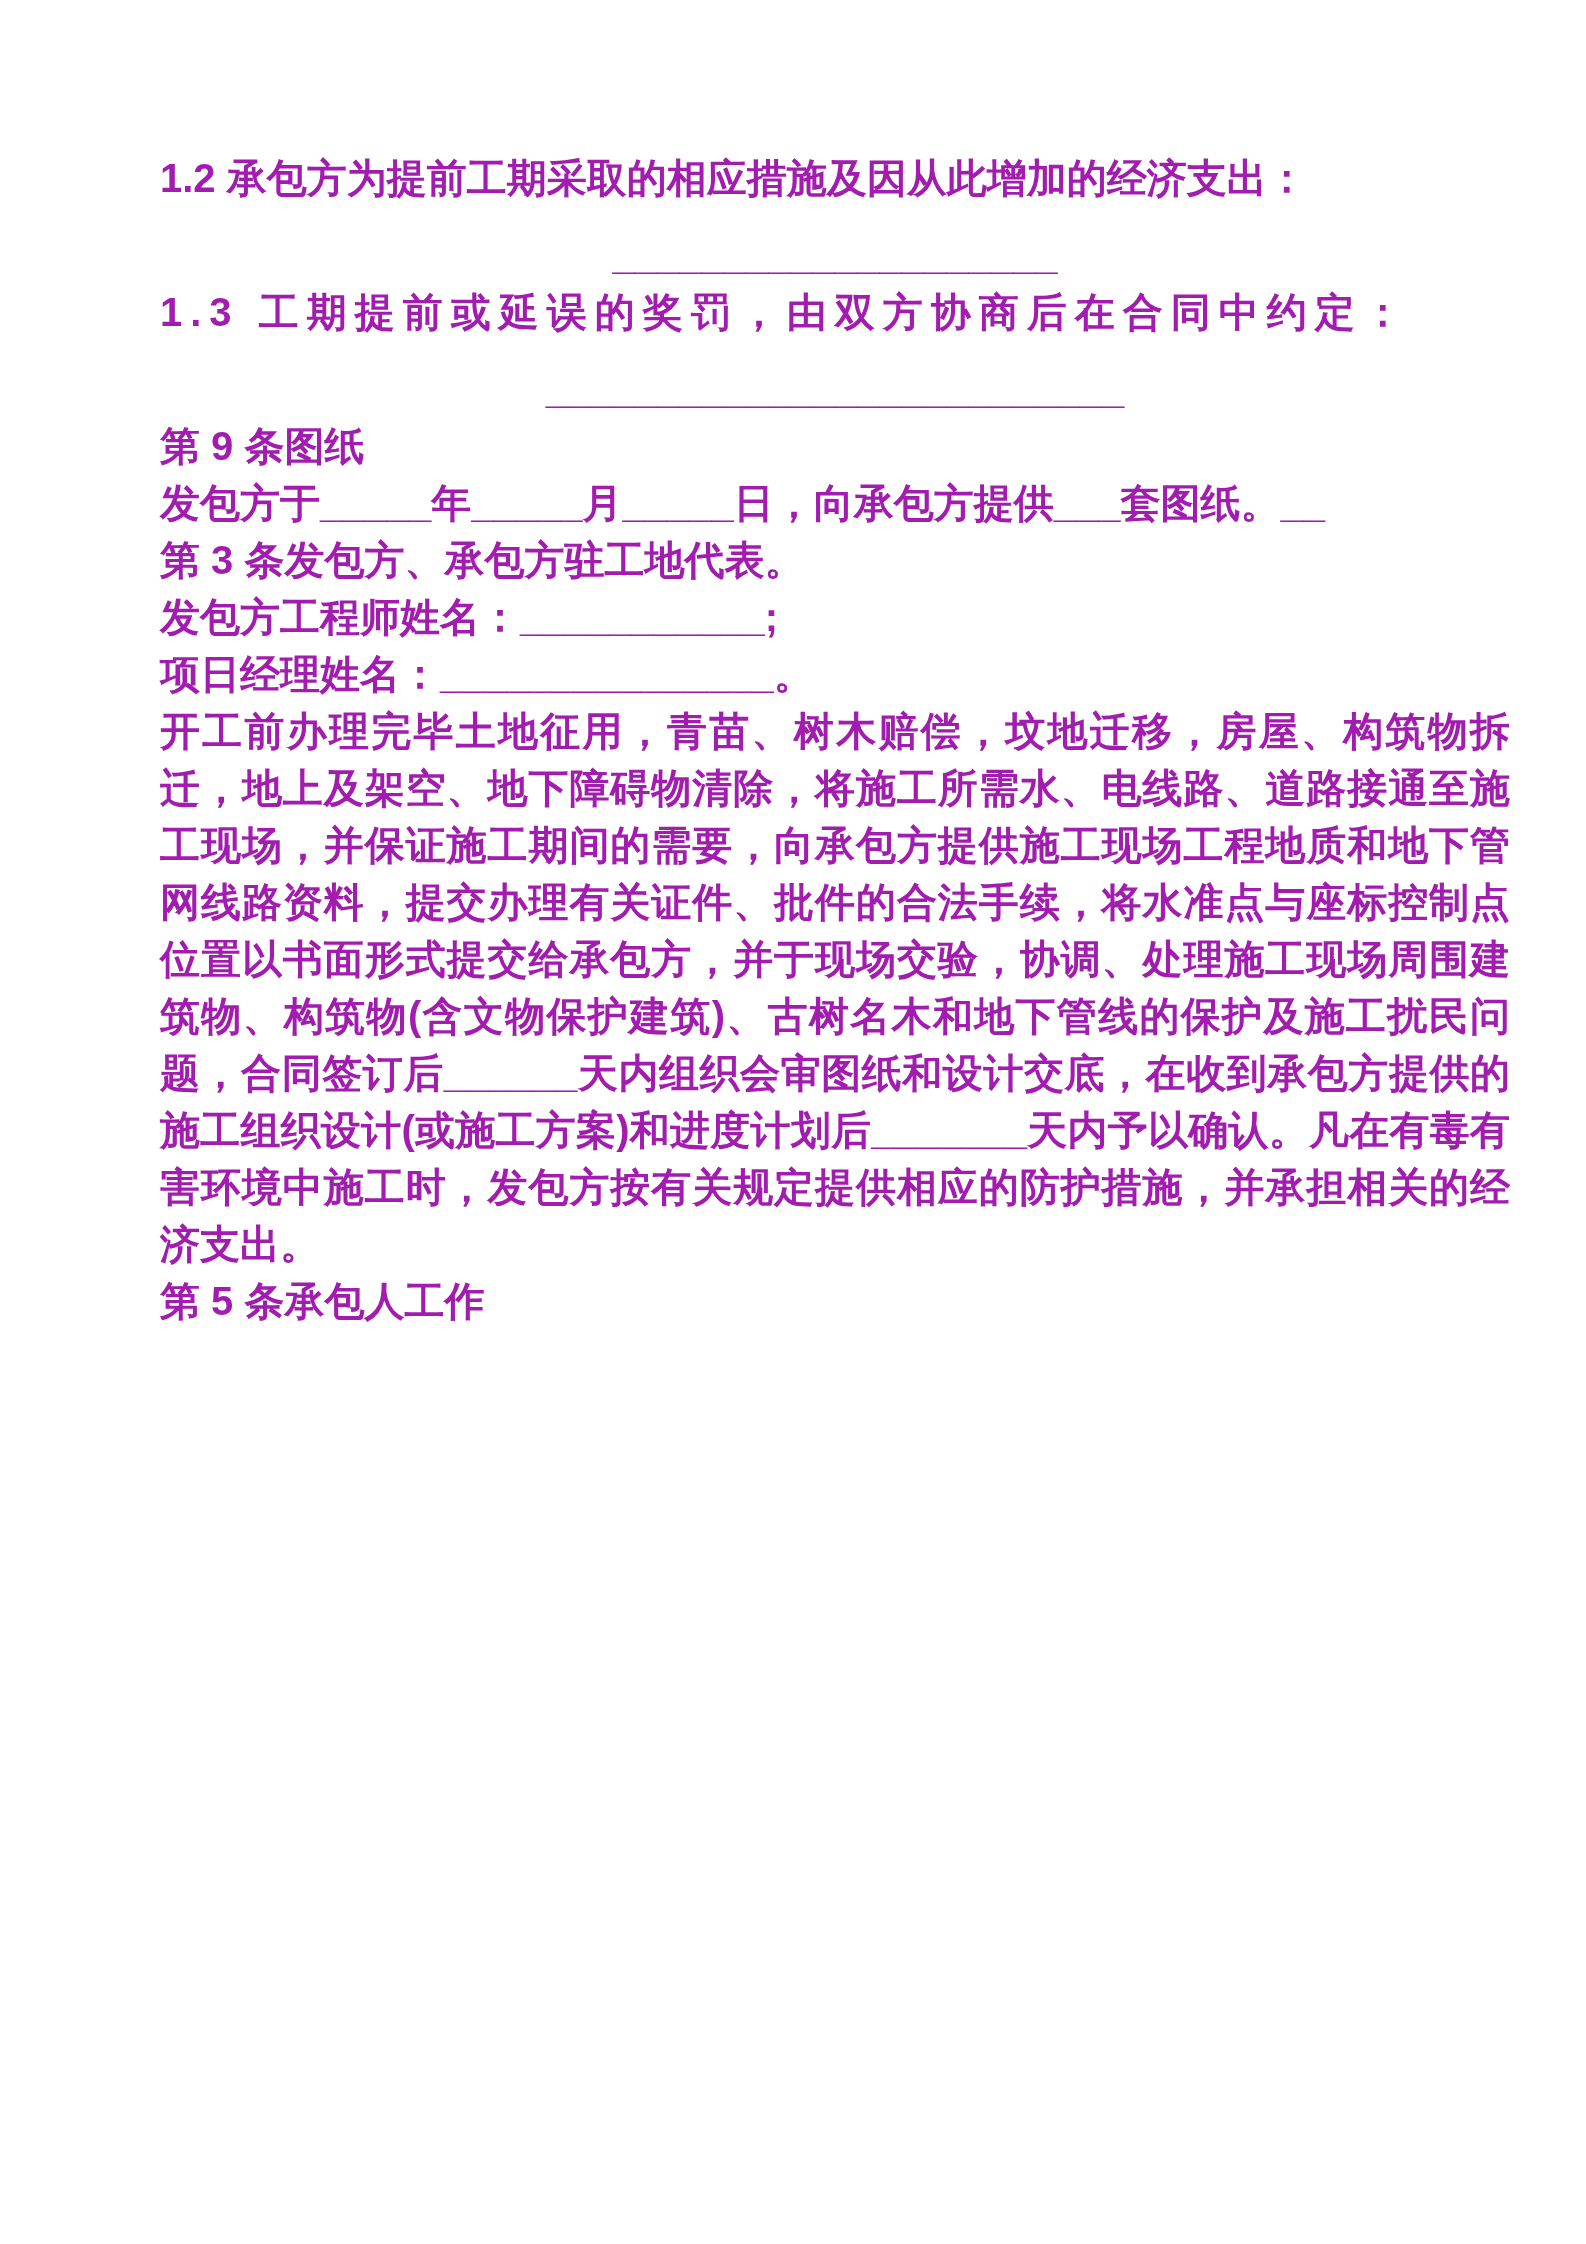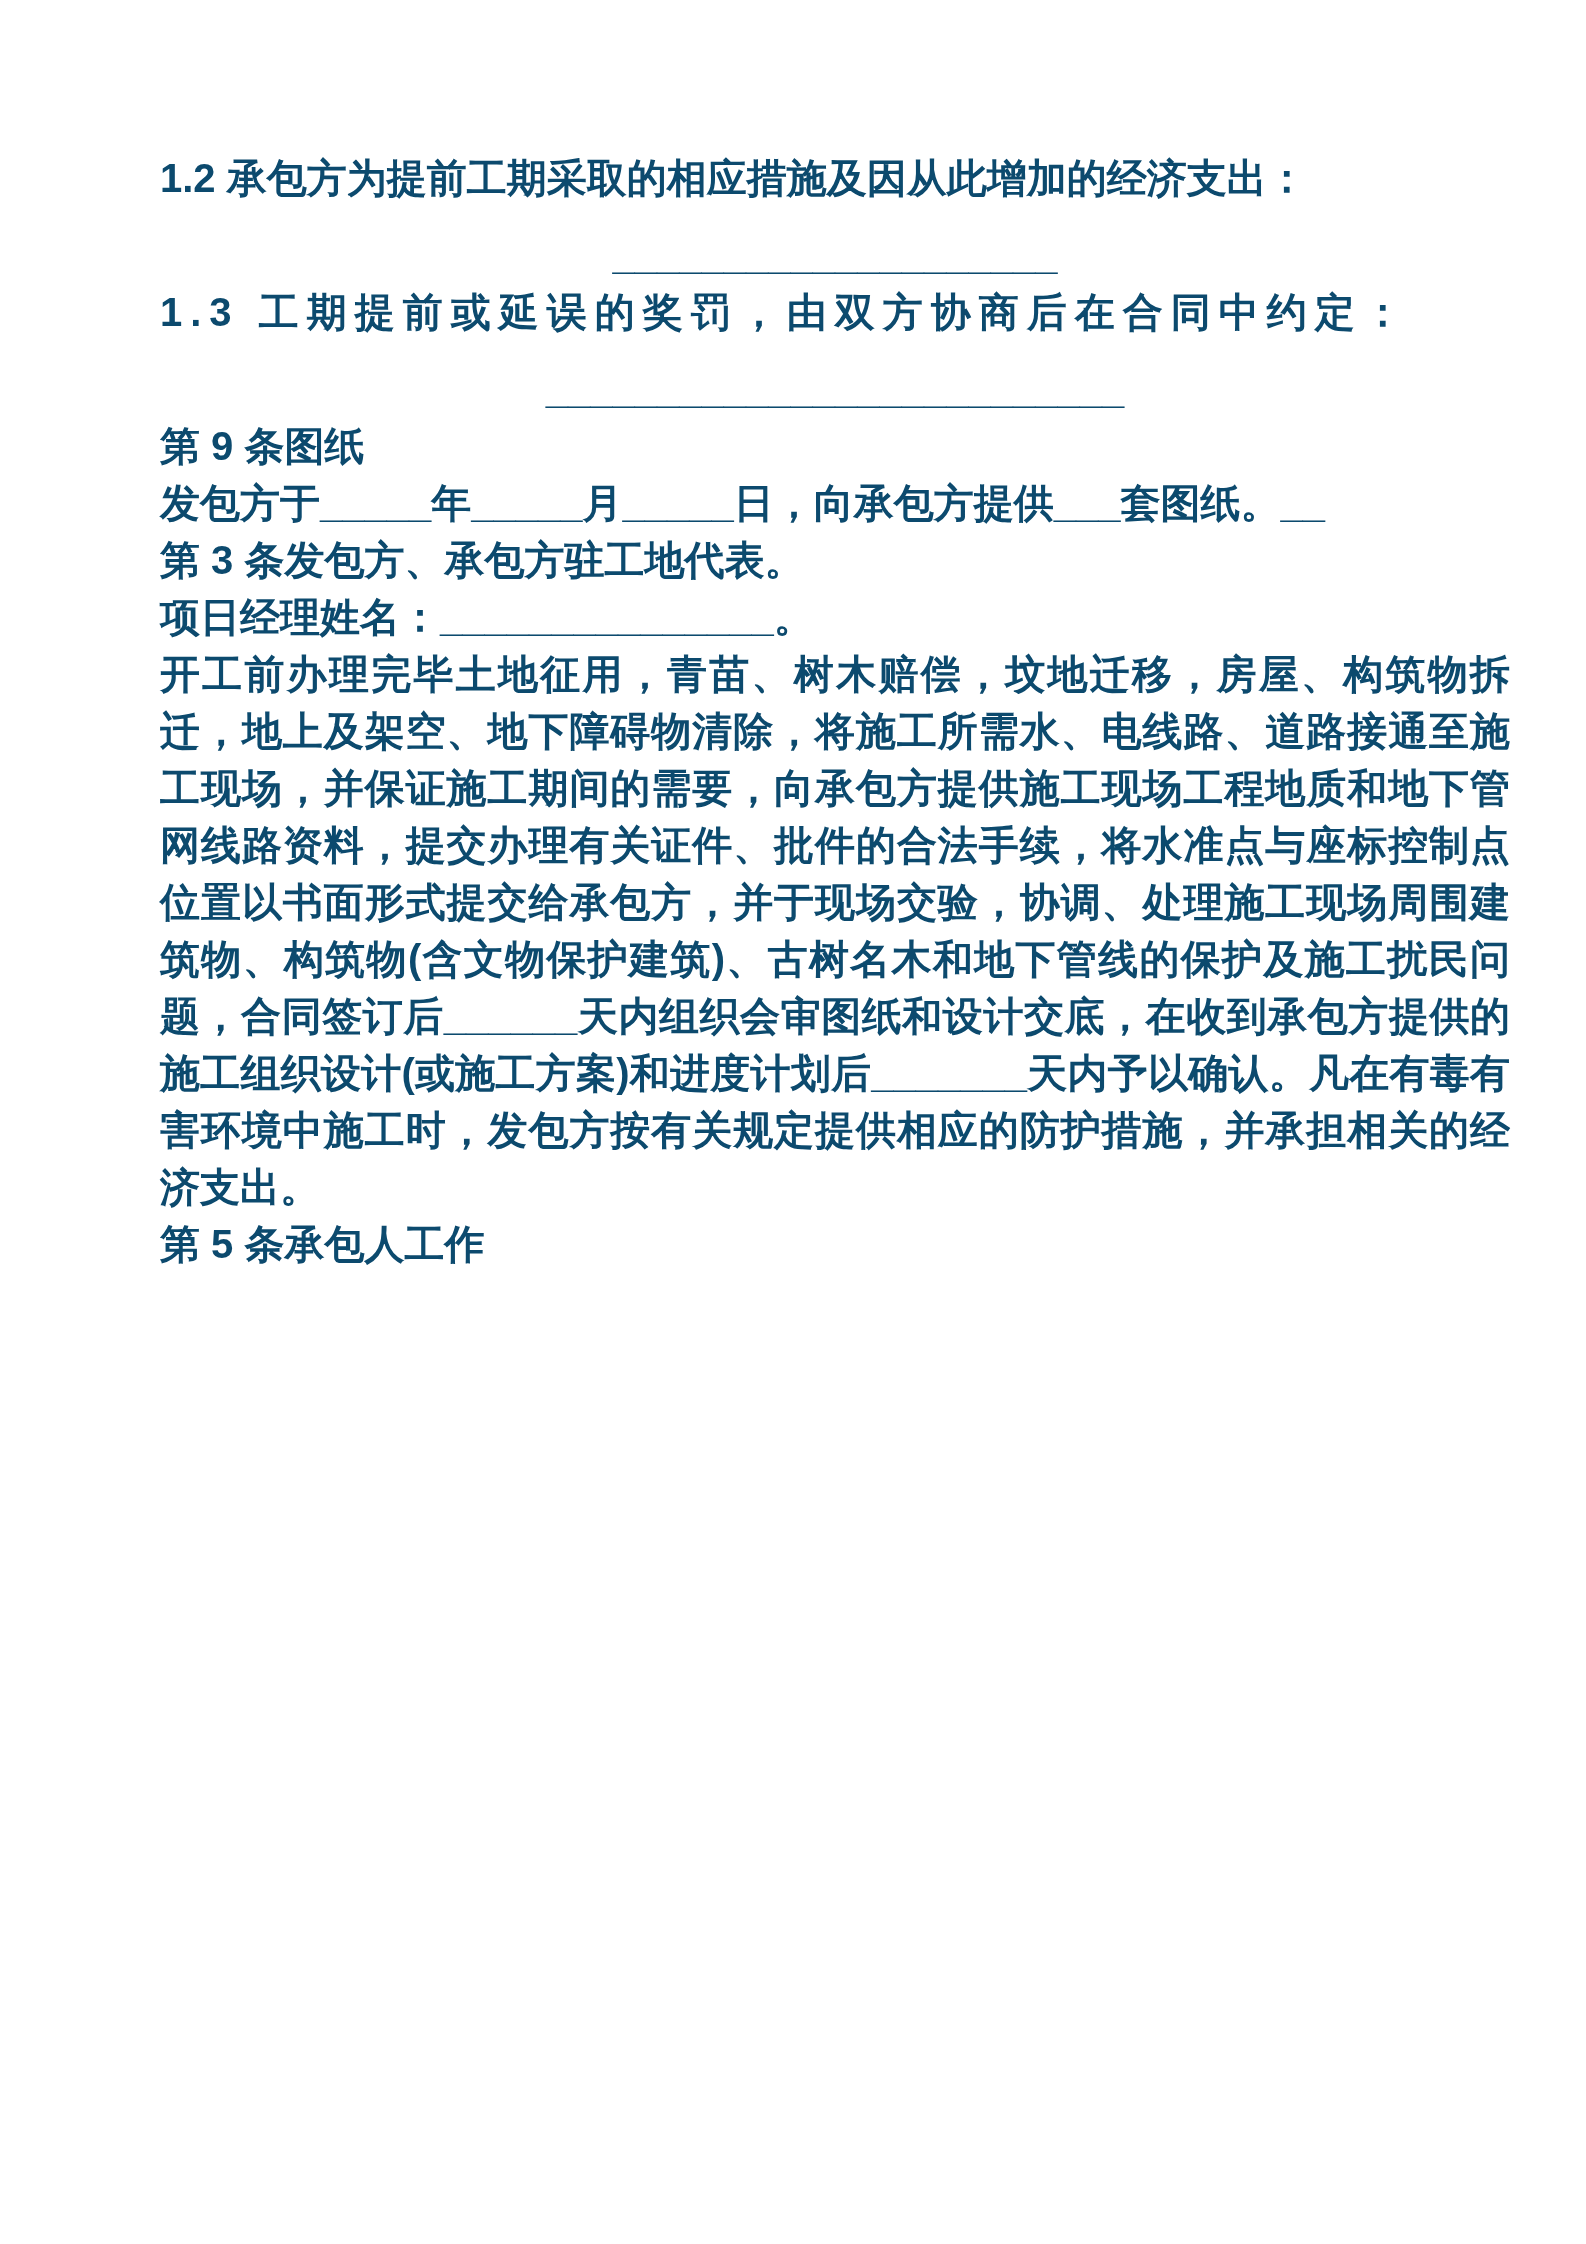--- a/index.html
+++ b/index.html
@@ -9,21 +9,21 @@
   }
   .page {
     position: relative;
     width: 1586px;
     height: 2244px;
     background: #ffffff;
     box-sizing: border-box;
     padding: 150px 76px 0 160px;
     font-family: "Liberation Sans", "DejaVu Sans", sans-serif;
     font-weight: 700;
-    color: #0c4a6e;
+    color: #a21caf;
     font-size: 40px;
     line-height: 57px;
     overflow: hidden;
   }
   .page p {
     margin: 0;
     white-space: normal;
   }
   .gap-after {
     margin-bottom: 20px !important;
@@ -52,20 +52,21 @@
   <p class="spaced gap-after">1.3 工期提前或延误的奖罚，由双方协商后在合同中约定：</p>
 
   <p class="blank-line">__________________________</p>
 
   <p>第 9 条图纸</p>
 
   <p>发包方于_____年_____月_____日，向承包方提供___套图纸。__</p>
 
   <p>第 3 条发包方、承包方驻工地代表。</p>
 
+  <p>发包方工程师姓名：___________;</p>
 
   <p>项日经理姓名：_______________。</p>
 
 
   <p class="justify">开工前办理完毕土地征用，青苗、树木赔偿，坟地迁移，房屋、构筑物拆迁，地上及架空、地下障碍物清除，将施工所需水、电线路、道路接通至施工现场，并保证施工期间的需要，向承包方提供施工现场工程地质和地下管网线路资料，提交办理有关证件、批件的合法手续，将水准点与座标控制点位置以书面形式提交给承包方，并于现场交验，协调、处理施工现场周围建筑物、构筑物(含文物保护建筑)、古树名木和地下管线的保护及施工扰民问题，合同签订后______天内组织会审图纸和设计交底，在收到承包方提供的施工组织设计(或施工方案)和进度计划后_______天内予以确认。凡在有毒有害环境中施工时，发包方按有关规定提供相应的防护措施，并承担相关的经济支出。</p>
 
   <p>第 5 条承包人工作</p>
 
 </div>
 

